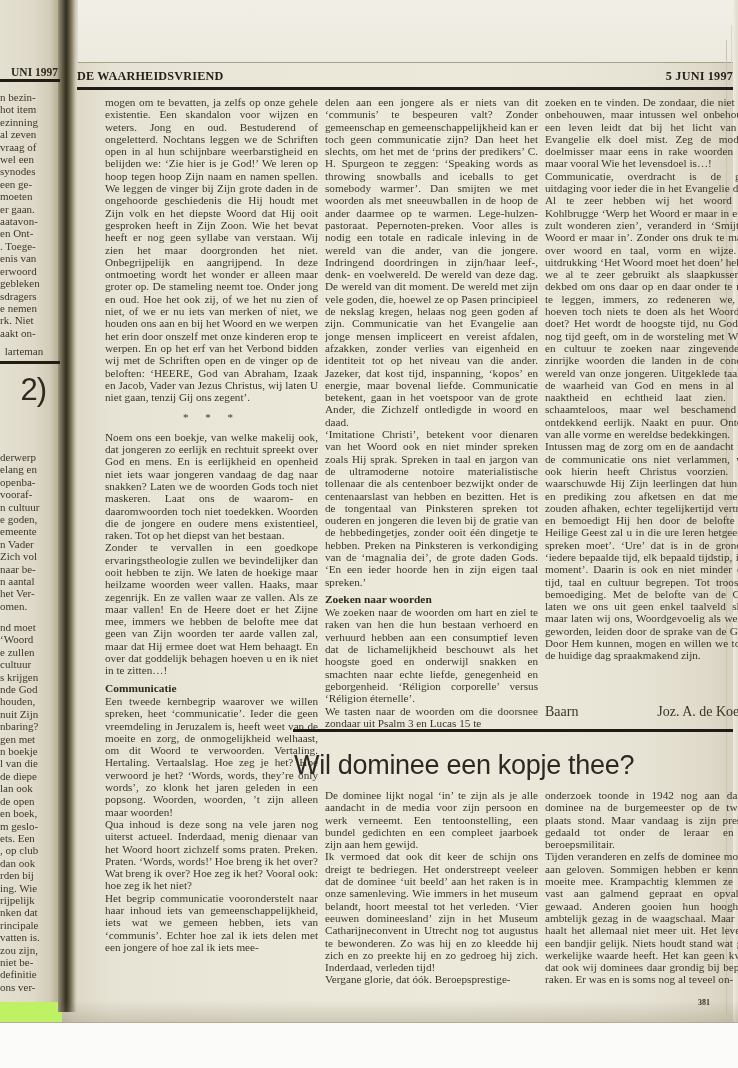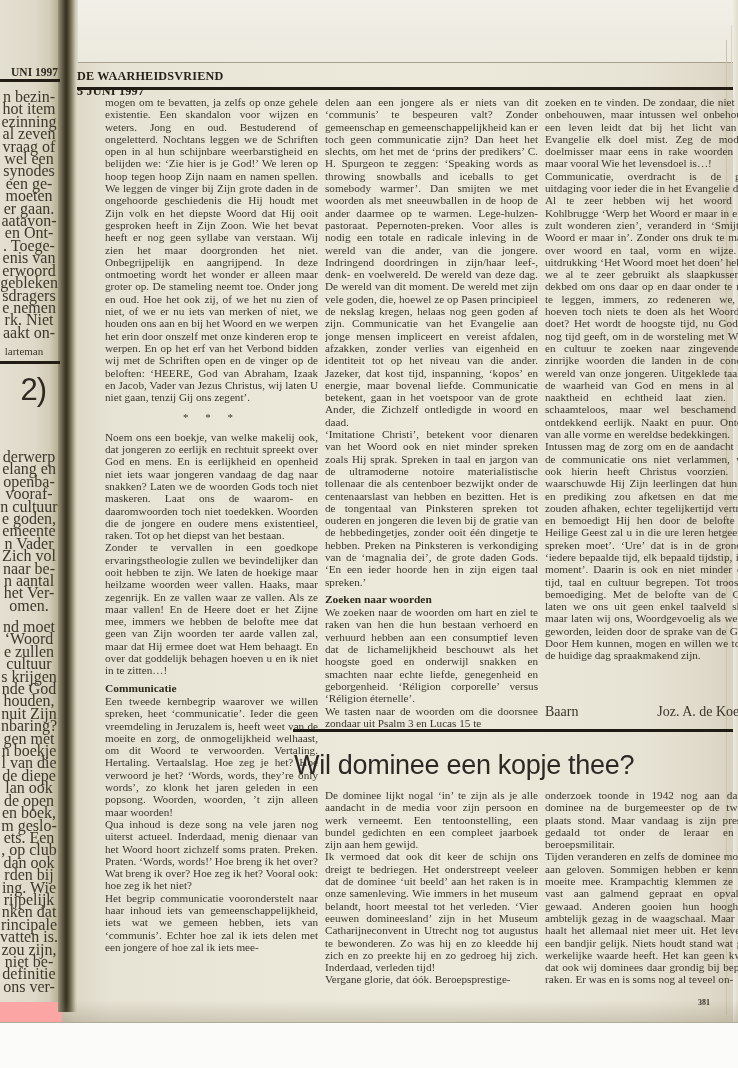--- a/index.html
+++ b/index.html
@@ -1,17 +1,17 @@
 <!DOCTYPE html>
 <html><head>
 <meta charset="utf-8">
 <style>
   html,body{margin:0;padding:0;}
   body{width:738px;height:1068px;background:#fafaf8;font-family:"Liberation Serif","DejaVu Serif",serif;}
-  .scene{position:relative;width:738px;height:1068px;overflow:hidden;background:#fca5a5;}
+  .scene{position:relative;width:738px;height:1068px;overflow:hidden;background:#bef264;}
 
   
   .main-page{position:absolute;left:62px;top:0;width:676px;height:1022px;
     background:linear-gradient(90deg,#cfc9b6 0%,#ddd8c7 2%,#e7e3d4 7%,#ebe8da 35%,#ece9db 60%,#e7e3d4 86%,#ded9c8 96%,#d4cfbd 100%);}
   .top-light{position:absolute;left:62px;top:0;width:676px;height:62px;
     background:linear-gradient(180deg,#f1efe7 0%,#ece9de 100%);border-bottom:1px solid #a8a18c;}
   .right-strip{position:absolute;left:733px;top:0;width:5px;height:1022px;
     background:linear-gradient(90deg,#eeebe1,#dfdaca);}
   .edge-line1{position:absolute;left:726px;top:40px;width:1px;height:975px;background:#c9c3b0;}
   .edge-line2{position:absolute;left:731px;top:25px;width:1px;height:990px;background:#d9d4c4;}
@@ -19,33 +19,33 @@
     background:linear-gradient(90deg,#e4e0d1 0%,#ded9c8 55%,#d2ccb8 80%,#b4ad93 95%,#9a9278 100%);}
   .spine{position:absolute;left:58px;top:0;width:20px;height:1012px;
     background:linear-gradient(90deg,#9a9278 0%,#605a45 22%,#332e20 40%,#565139 55%,#968e76 72%,#cfcab7 88%,#e2decf 100%);}
   .bottom-shade{position:absolute;left:62px;top:1000px;width:676px;height:22px;
     background:linear-gradient(180deg,rgba(150,140,115,0) 0%,rgba(140,130,105,0.30) 100%);}
   .bottom-white{position:absolute;left:0;top:1022px;width:738px;height:46px;background:#fbfbf9;border-top:1px solid #b1aa97;}
 
   
   .lp-date{position:absolute;left:0;top:66px;width:58px;text-align:right;font-weight:bold;font-size:11.5px;color:#2e2a20;}
   .lp-rule-top{position:absolute;left:0;top:79px;width:60px;height:3px;background:#211d15;}
-  .lp-frag{position:absolute;left:0;width:58px;text-align:center;white-space:pre-line;
-    font-size:16px;line-height:12.4px;color:#3d372b;}
+  .lp-frag{position:absolute;left:0;width:58px;text-align:left;white-space:pre-line;
+    font-size:11px;line-height:12.4px;color:#3d372b;}
   .lp-frag-top{top:91px;}
   .lp-author{position:absolute;left:0;top:345px;width:48px;text-align:center;font-size:11px;color:#3d372b;}
   .lp-rule-mid{position:absolute;left:0;top:361px;width:60px;height:3px;background:#211d15;}
   .lp-heading{position:absolute;left:0;top:372px;width:46px;text-align:right;
     font-family:"Liberation Sans","DejaVu Sans",sans-serif;font-size:31px;color:#2e2a22;letter-spacing:-1px;}
   .lp-frag-mid{top:451px;}
   .lp-frag-bottom{top:621px;}
 
   
   .header-row{position:absolute;left:77px;top:69px;width:656px;display:flex;justify-content:space-between;
-    font-weight:bold;font-size:12.2px;letter-spacing:0.2px;color:#26221a;flex-direction:column;}
+    font-weight:bold;font-size:12.2px;letter-spacing:0.2px;color:#26221a;}
   .header-rule{position:absolute;left:77px;top:87px;width:656px;height:3px;background:#211d15;}
 
   
   .col{position:absolute;width:213px;overflow:hidden;font-size:11.2px;line-height:12.3px;
     color:#3a352a;text-align:justify;margin-left:28px;}
   .col p{margin:0;}
   .col1{left:77px;top:96px;height:892px;}
   .col2{left:297px;top:96px;height:634px;}
   .col3{left:517px;top:96px;height:622px;}
   .subhead{font-weight:bold;font-size:11.4px;margin:5px 0 1px;text-align:left;color:#2e2a20;}

